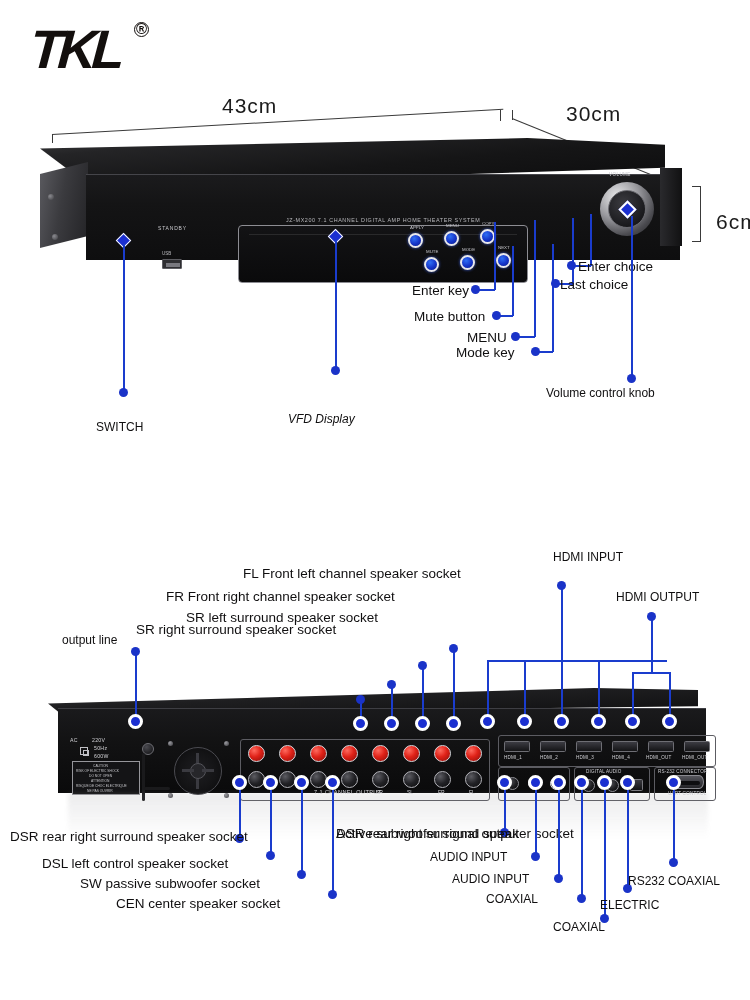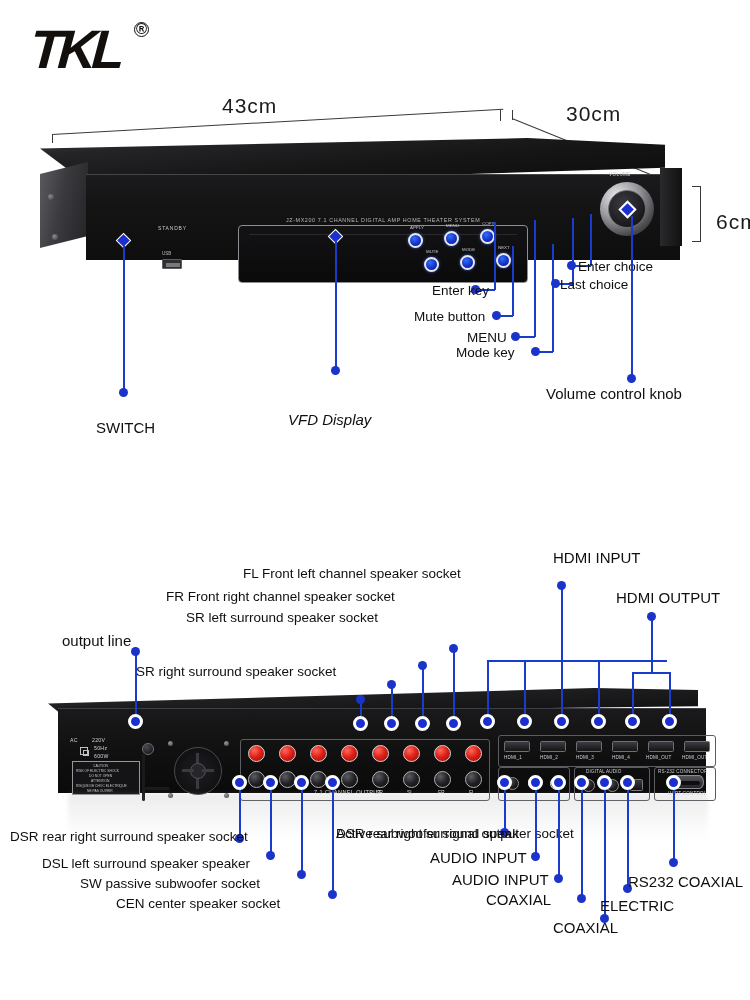--- a/index.html
+++ b/index.html
@@ -41,21 +41,21 @@
   }
   .dot-ring {
     position:absolute; width:15px; height:15px; border-radius:50%;
     background:#1b2fd0; border:3px solid #ffffff;
   }
   .lbl {
     position:absolute; color:#100f10; font-size:13.5px;
     white-space:nowrap; line-height:15px;
     font-family:"Liberation Sans", sans-serif;
   }
-  .lbl-lg { font-size:15px; }
+  .lbl-lg { font-size:12px; }
 
   
   .dim { position:absolute; background:#3a3a3a; }
   .dim-txt {
     position:absolute; font-size:21px; color:#1b1b1b; letter-spacing:1px;
     font-family:"Liberation Sans", sans-serif;
   }
 
   
   #front-unit { position:absolute; left:40px; top:138px; width:640px; height:135px; }
@@ -318,21 +318,21 @@
     <div class="lbl lbl-lg" style="left:96px; top:420px;text-align:right;">SWITCH</div>
 
     <div class="dot-dia" style="left:330px; top:231px;"></div>
     <div class="cl cl-v" style="left:335px; top:240px; height:128px;"></div>
     <div class="dot" style="left:331px; top:366px;"></div>
     <div class="lbl lbl-lg" style="left:288px; top:412px;font-style:italic;">VFD Display</div>
 
     <div class="cl cl-v" style="left:494px; top:222px; height:68px;"></div>
     <div class="cl cl-h" style="left:476px; top:289px; width:19px;"></div>
     <div class="dot" style="left:471px; top:285px;"></div>
-    <div class="lbl" style="left:412px; top:283px;margin-left:20px;">Enter key</div>
+    <div class="lbl" style="left:412px; top:283px;">Enter key</div>
 
     <div class="cl cl-v" style="left:512px; top:246px; height:70px;"></div>
     <div class="cl cl-h" style="left:497px; top:315px; width:16px;"></div>
     <div class="dot" style="left:492px; top:311px;"></div>
     <div class="lbl" style="left:414px; top:309px;">Mute button</div>
 
     <div class="cl cl-v" style="left:534px; top:220px; height:117px;"></div>
     <div class="cl cl-h" style="left:516px; top:336px; width:19px;"></div>
     <div class="dot" style="left:511px; top:332px;"></div>
     <div class="lbl" style="left:467px; top:330px;">MENU</div>
@@ -448,21 +448,21 @@
     </div>
 
     <div class="cl cl-v" style="left:135px; top:651px; height:71px;"></div>
     <div class="dot" style="left:131px; top:647px;"></div>
     <div class="dot-ring" style="left:128px; top:714px;"></div>
     <div class="lbl lbl-lg" style="left:62px; top:633px;">output line</div>
 
     <div class="cl cl-v" style="left:360px; top:699px; height:24px;"></div>
     <div class="dot" style="left:356px; top:695px;"></div>
     <div class="dot-ring" style="left:353px; top:716px;"></div>
-    <div class="lbl" style="left:136px; top:664px;">SR right surround speaker socket</div>
+    <div class="lbl" style="left:136px; top:622px;">SR right surround speaker socket</div>
 
     <div class="cl cl-v" style="left:391px; top:684px; height:39px;"></div>
     <div class="dot" style="left:387px; top:680px;"></div>
     <div class="dot-ring" style="left:384px; top:716px;"></div>
     <div class="lbl" style="left:186px; top:610px;">SR left surround speaker socket</div>
 
     <div class="cl cl-v" style="left:422px; top:665px; height:58px;"></div>
     <div class="dot" style="left:418px; top:661px;"></div>
     <div class="dot-ring" style="left:415px; top:716px;"></div>
     <div class="lbl" style="left:166px; top:589px;">FR Front right channel speaker socket</div>
@@ -495,21 +495,21 @@
     <div class="lbl lbl-lg" style="left:616px; top:590px;">HDMI OUTPUT</div>
 
     <div class="dot-ring" style="left:232px; top:775px;"></div>
     <div class="cl cl-v" style="left:239px; top:790px; height:48px;"></div>
     <div class="dot" style="left:235px; top:834px;"></div>
     <div class="lbl" style="left:10px; top:829px;">DSR rear right surround speaker socket</div>
 
     <div class="dot-ring" style="left:263px; top:775px;"></div>
     <div class="cl cl-v" style="left:270px; top:790px; height:65px;"></div>
     <div class="dot" style="left:266px; top:851px;"></div>
-    <div class="lbl" style="left:42px; top:856px;">DSL left surround speaker speaker</div>
+    <div class="lbl" style="left:42px; top:856px;">DSL left control speaker socket</div>
 
     <div class="dot-ring" style="left:294px; top:775px;"></div>
     <div class="cl cl-v" style="left:301px; top:790px; height:84px;"></div>
     <div class="dot" style="left:297px; top:870px;"></div>
     <div class="lbl" style="left:80px; top:876px;">SW passive subwoofer socket</div>
 
     <div class="dot-ring" style="left:325px; top:775px;"></div>
     <div class="cl cl-v" style="left:332px; top:790px; height:104px;"></div>
     <div class="dot" style="left:328px; top:890px;"></div>
     <div class="lbl" style="left:116px; top:896px;">CEN center speaker socket</div>

